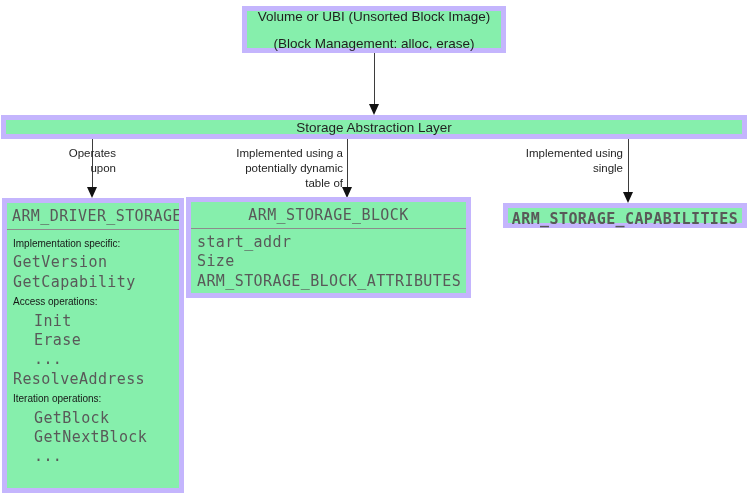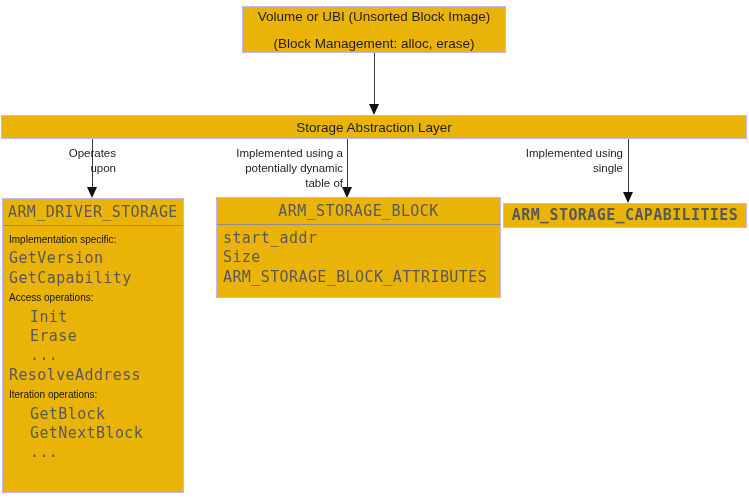--- a/index.html
+++ b/index.html
@@ -6,22 +6,22 @@
   #canvas {
     position: relative;
     width: 749px; height: 500px;
     background: #ffffff;
     overflow: hidden;
     font-family: "Liberation Sans", sans-serif;
   }
   .box {
     position: absolute;
     box-sizing: border-box;
-    border: 1px solid #c4b5fd;
-    background: #eab308;
+    border: 5px solid #c4b5fd;
+    background: #86efac;
     gap: 10px;
   }
   
   #top-box {
     left: 242px; top: 6px; width: 264px; height: 47px;
     display: flex; flex-direction: column; justify-content: center; align-items: center;
     font-size: 13.5px; line-height: 17px; color: #1f1f1f;
     text-align: center;
   }
   
@@ -66,21 +66,21 @@
   .box-body { padding-top: 4px; }
   .row {
     height: 19.4px; line-height: 19.4px;
     padding-left: 6px; white-space: pre; overflow: hidden;
   }
   .row.label { font-family: "Liberation Sans", sans-serif; font-size: 10px; color: #161616; letter-spacing: 0; }
   .row.code  { font-family: "DejaVu Sans Mono", monospace; font-size: 15px; color: #595959; letter-spacing: 0.4px; }
   .row.indent { padding-left: 27px; }
   #driver-box { left: 2px;   top: 198px; width: 182px; height: 295px; }
   #driver-box .box-title { padding-left: 5px; text-align: left; }
-  #block-box  { left: 216px; top: 197px; width: 285px; height: 101px; }
+  #block-box  { left: 186px; top: 197px; width: 285px; height: 101px; }
   #block-box .box-title { text-align: center; }
   #caps-box   { left: 503px; top: 203px; width: 244px; height: 25px; }
   #caps-box .box-title { text-align: center; height: 23px; line-height: 23px; font-weight: bold; }
 </style>
 </head>
 <body>
 
 <div id="canvas">
 
   <div class="box" id="top-box">

